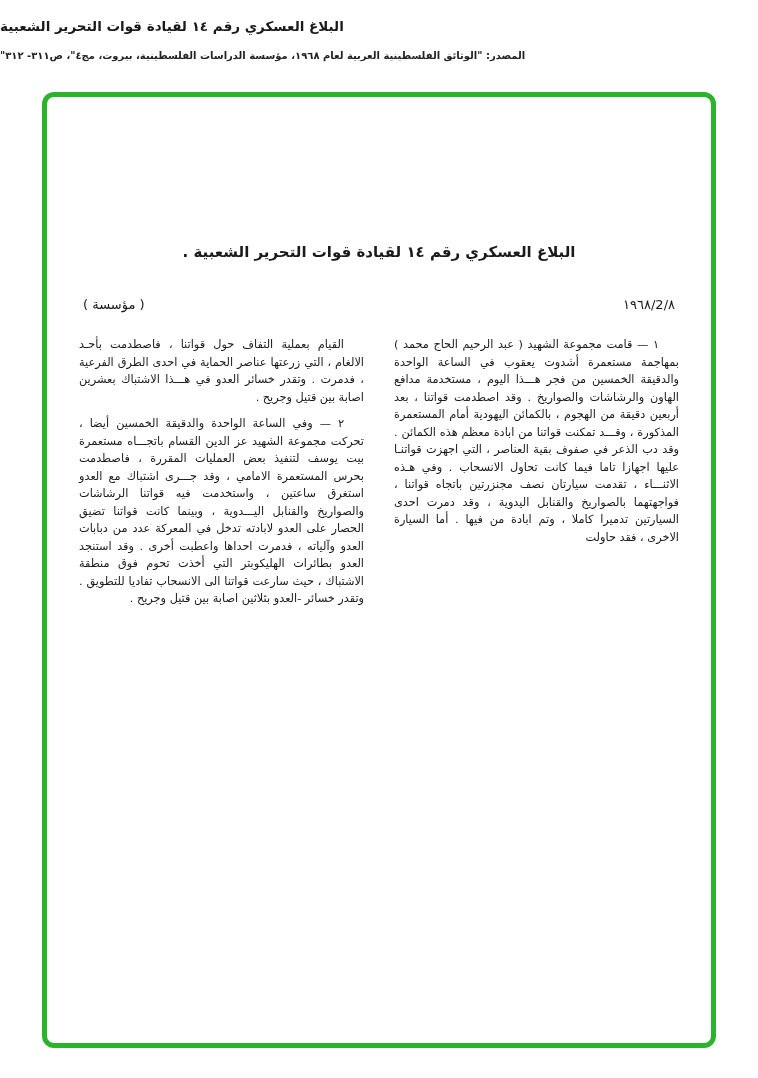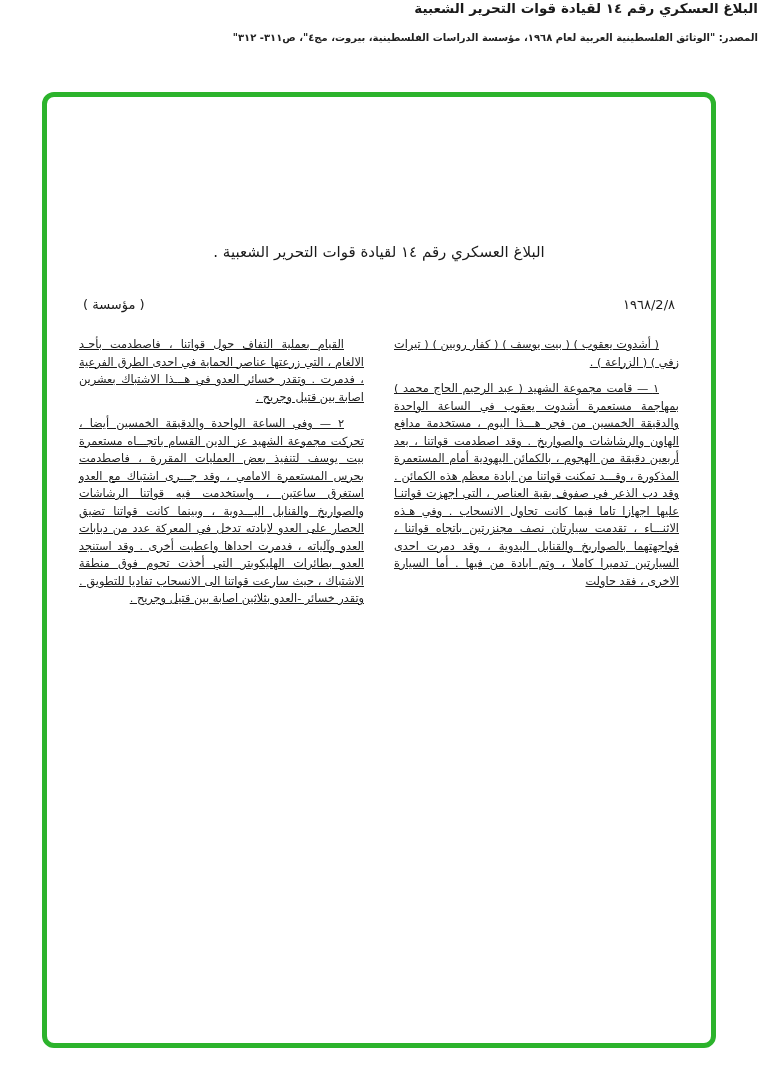--- a/index.html
+++ b/index.html
@@ -3,37 +3,37 @@
 <meta charset="utf-8">
 <style>
   * { margin:0; padding:0; box-sizing:border-box; }
   html,body { width:758px; height:1078px; background:#ffffff; }
   body {
     font-family:"DejaVu Sans", sans-serif;
     color:#1a1a1a;
     position:relative;
     overflow:hidden;
   }
-  .page-header { text-align:right; direction:rtl; }
+  .page-header { text-align:left; direction:rtl; padding-top:18px; }
   .page-header .main-title { font-size:13.5px; font-weight:bold; letter-spacing:0; }
   .page-header .source-line { font-size:10px; font-weight:bold; margin-top:16px; color:#222; }
 
   .doc-box {
     position:absolute;
     left:42px; top:92px;
     width:674px; height:956px;
     border:5px solid #2cb32c;
     border-radius:12px;
     background:#ffffff;
     padding:0 32px;
     direction:rtl;
   }
   .doc-title {
     text-align:center;
-    font-weight:normal;
+    font-weight:bold;
     font-size:15px;
     margin-top:146px;
   }
   .meta-row {
     display:flex;
     justify-content:space-between;
     align-items:center;
     margin-top:36px;
     font-size:13px;
     padding:0 4px;
@@ -43,21 +43,20 @@
     display:flex;
     gap:30px;
     margin-top:24px;
   }
   .col {
     width:50%;
     font-size:11.3px;
     line-height:17.5px;
     text-align:justify;
     direction:rtl;
-    text-decoration:underline;
   }
   .col p { margin-bottom:9px; text-indent:20px; }
 </style>
 </head>
 <body>
 
 <div class="page-header">
   <div class="main-title">البلاغ العسكري رقم ١٤ لقيادة قوات التحرير الشعبية</div>
   <div class="source-line">المصدر: "الوثائق الفلسطينية العربية لعام ١٩٦٨، مؤسسة الدراسات الفلسطينية، بيروت، مج٤"، ص٣١١- ٣١٢"</div>
 </div>
@@ -65,21 +64,20 @@
 <div class="doc-box" style="border-color: rgb(44, 179, 44);">
   <div class="doc-title">البلاغ العسكري رقم ١٤ لقيادة قوات التحرير الشعبية .</div>
 
   <div class="meta-row">
     <div class="doc-date">٨/2/١٩٦٨</div>
     <div class="doc-status">( مؤسسة )</div>
   </div>
 
   <div class="columns">
     <div class="col">
-      <p>( أشدوت يعقوب ) ( بيت يوسف ) ( كفار روبين ) ( تيرات زفي ) ( الزراعة ) .</p>
       <p>١ — قامت مجموعة الشهيد ( عبد الرحيم الحاج محمد ) بمهاجمة مستعمرة أشدوت يعقوب في الساعة الواحدة والدقيقة الخمسين من فجر هـــذا اليوم ، مستخدمة مدافع الهاون والرشاشات والصواريخ . وقد اصطدمت قواتنا ، بعد أربعين دقيقة من الهجوم ، بالكمائن اليهودية أمام المستعمرة المذكورة ، وقـــد تمكنت قواتنا من ابادة معظم هذه الكمائن . وقد دب الذعر في صفوف بقية العناصر ، التي اجهزت قواتنـا عليها اجهازا تاما فيما كانت تحاول الانسحاب . وفي هـذه الاثنـــاء ، تقدمت سيارتان نصف مجنزرتين باتجاه قواتنا ، فواجهتهما بالصواريخ والقنابل اليدوية ، وقد دمرت احدى السيارتين تدميرا كاملا ، وتم ابادة من فيها . أما السيارة الاخرى ، فقد حاولت</p>
     </div>
     <div class="col">
       <p>القيام بعملية التفاف حول قواتنا ، فاصطدمت بأحـد الالغام ، التي زرعتها عناصر الحماية في احدى الطرق الفرعية ، فدمرت . وتقدر خسائر العدو في هـــذا الاشتباك بعشرين اصابة بين قتيل وجريح .</p>
       <p>٢ — وفي الساعة الواحدة والدقيقة الخمسين أيضا ، تحركت مجموعة الشهيد عز الدين القسام باتجـــاه مستعمرة بيت يوسف لتنفيذ بعض العمليات المقررة ، فاصطدمت بحرس المستعمرة الامامي ، وقد جـــرى اشتباك مع العدو استغرق ساعتين ، واستخدمت فيه قواتنا الرشاشات والصواريخ والقنابل اليـــدوية ، وبينما كانت قواتنا تضيق الحصار على العدو لابادته تدخل في المعركة عدد من دبابات العدو وآلياته ، فدمرت احداها واعطبت أخرى . وقد استنجد العدو بطائرات الهليكوبتر التي أخذت تحوم فوق منطقة الاشتباك ، حيث سارعت قواتنا الى الانسحاب تفاديا للتطويق . وتقدر خسائر -العدو بثلاثين اصابة بين قتيل وجريح .</p>
     </div>
   </div>
 </div>
 
 </body></html>

